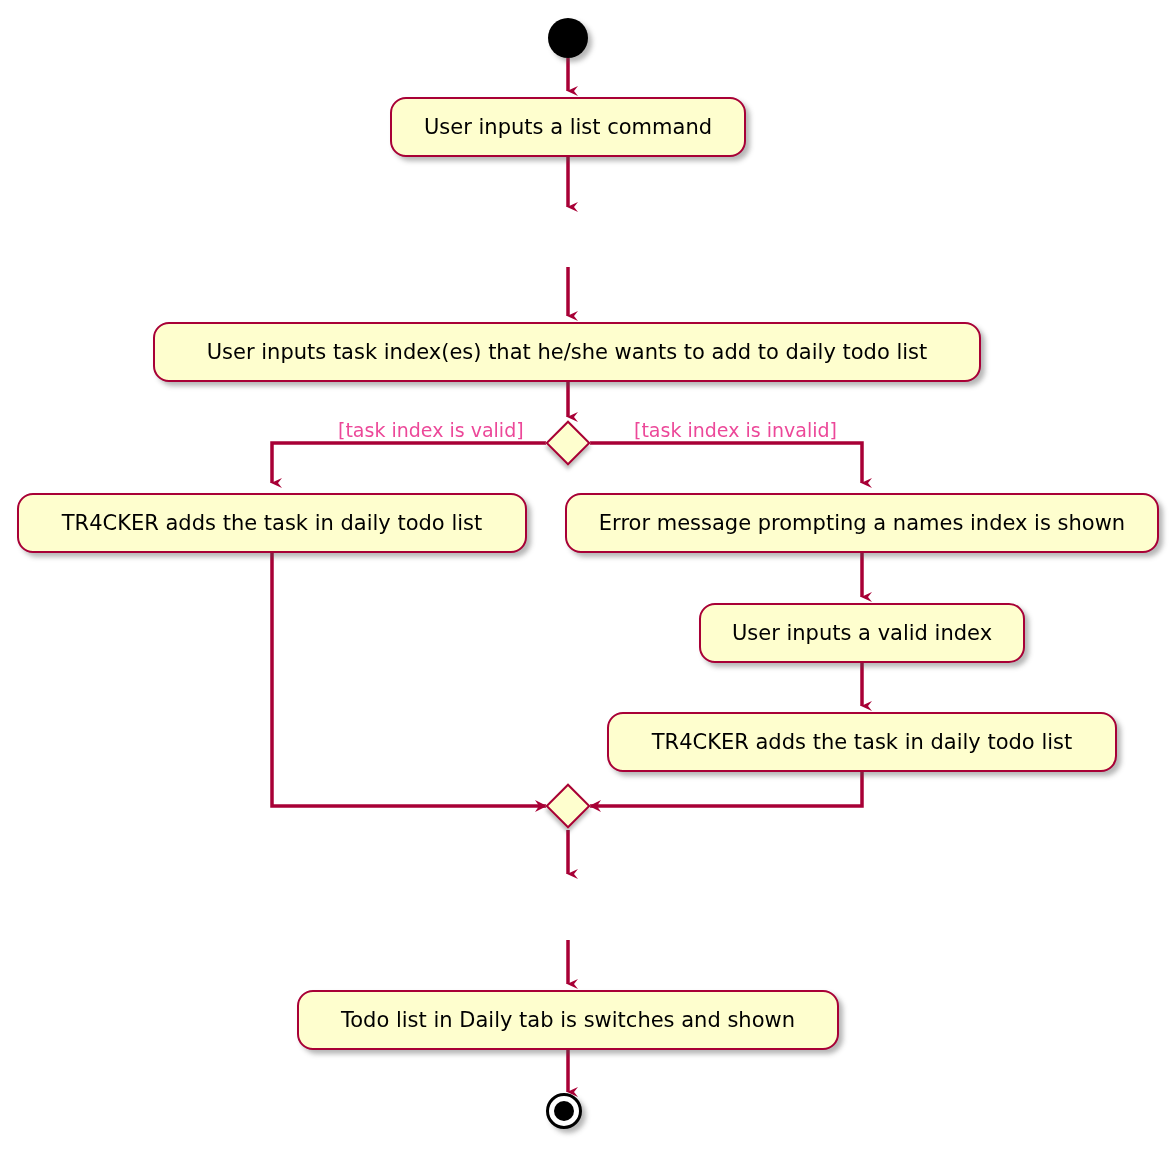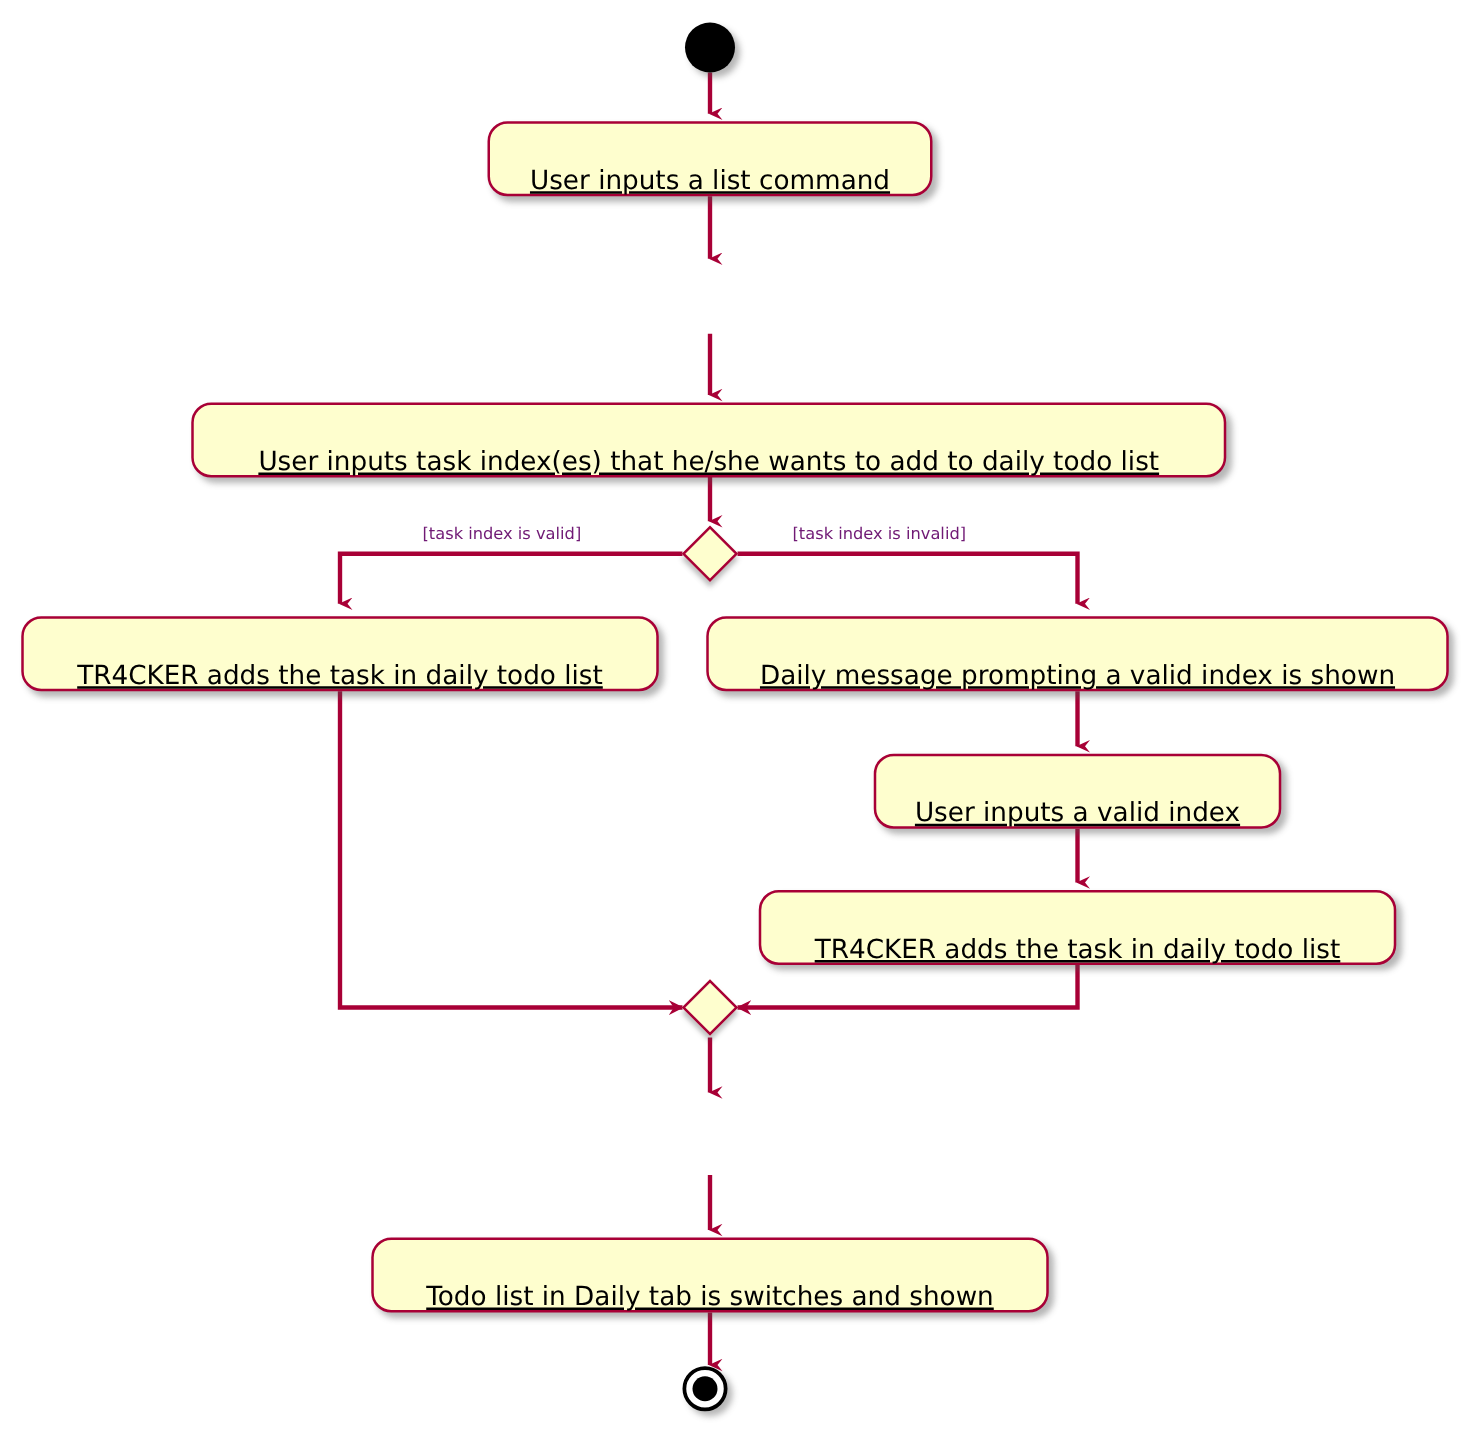--- a/index.html
+++ b/index.html
@@ -24,29 +24,28 @@
   }
   .node {
     position: absolute;
     box-sizing: border-box;
   }
   .activity {
     background: #FEFECE;
     border: 2px solid #A80036;
     border-radius: 16px;
     display: flex;
-    align-items: flex-end;
+    align-items: center;
     justify-content: center;
     color: #000000;
     font-size: 21px;
     line-height: 1;
     white-space: nowrap;
     box-shadow: 4px 4px 5px rgba(80,80,80,0.42);
     z-index: 3;
-    text-decoration: underline;
   }
   .activity .txt {
     padding: 0 16px;
     display: block;
   }
   .start-node {
     background: #000000;
     border-radius: 50%;
     box-shadow: 4px 4px 5px rgba(80,80,80,0.42);
     z-index: 3;
@@ -69,22 +68,22 @@
   }
   .diamond {
     background: #FEFECE;
     border: 2px solid #A80036;
     transform: rotate(45deg);
     box-shadow: 3px 3px 4px rgba(80,80,80,0.38);
     z-index: 4;
   }
   .branch-label {
     position: absolute;
-    color: #701a75;
-    font-size: 13px;
+    color: #ec4899;
+    font-size: 19px;
     line-height: 1;
     white-space: nowrap;
     z-index: 5;
     background: transparent;
   }
 </style>
 </head>
 <body>
 
 <div id="diagram">
@@ -143,21 +142,21 @@
   <div class="node diamond" style="left:552px; top:427px; width:32px; height:32px;"></div>
 
   <div class="branch-label" style="left:338px; top:421px;">[task index is valid]</div>
   <div class="branch-label" style="left:594px; top:421px;margin-left:40px;">[task index is invalid]</div>
 
   <div class="node activity" style="left:17px; top:493px; width:510px; height:60px;">
     <span class="txt">TR4CKER adds the task in daily todo list</span>
   </div>
 
   <div class="node activity" style="left:565px; top:493px; width:594px; height:60px;">
-    <span class="txt">Daily message prompting a valid index is shown</span>
+    <span class="txt">Error message prompting a names index is shown</span>
   </div>
 
   <div class="node activity" style="left:699px; top:603px; width:326px; height:60px;">
     <span class="txt">User inputs a valid index</span>
   </div>
 
   <div class="node activity" style="left:607px; top:712px; width:510px; height:60px;">
     <span class="txt">TR4CKER adds the task in daily todo list</span>
   </div>
 

